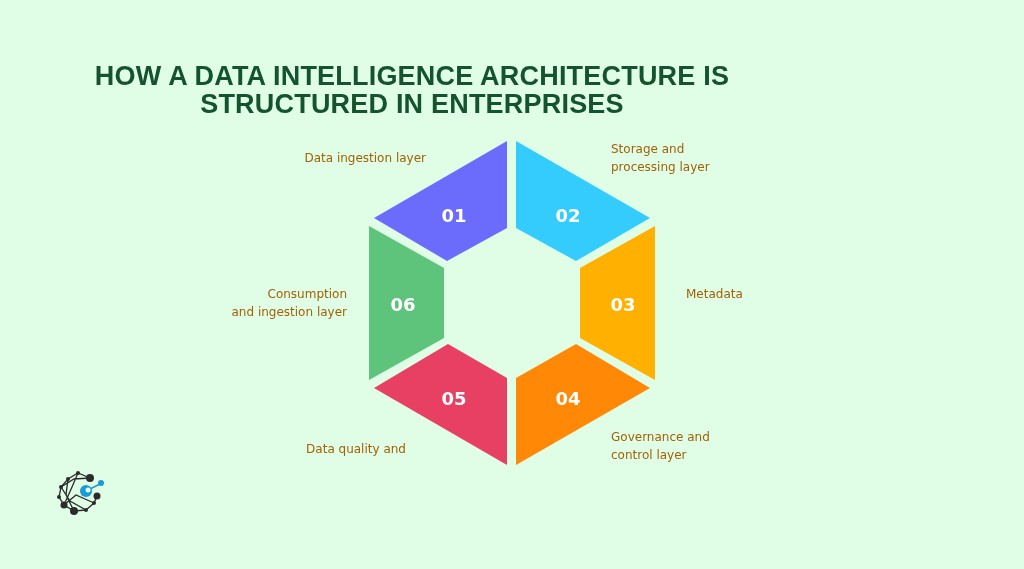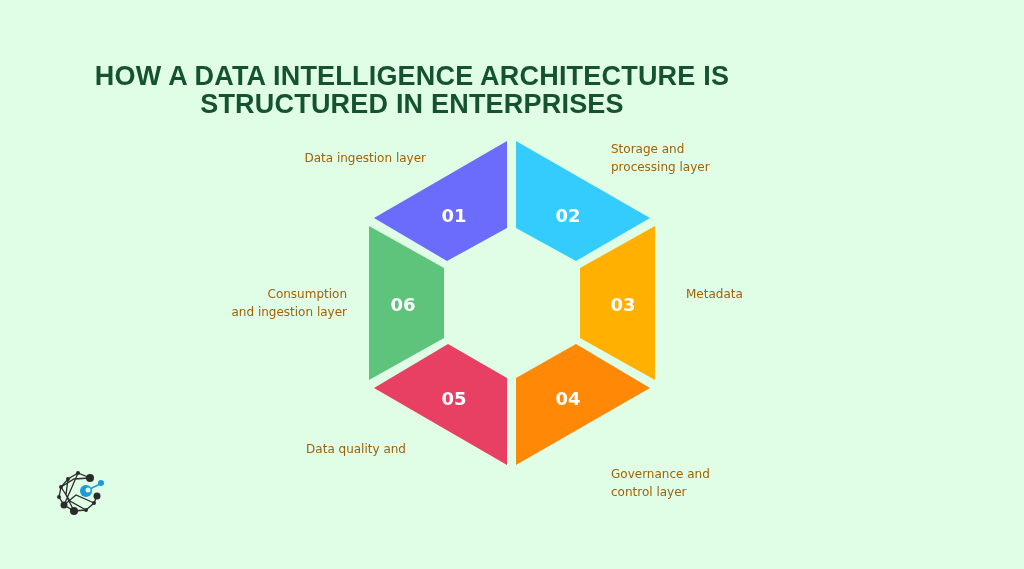--- a/index.html
+++ b/index.html
@@ -73,21 +73,21 @@
 
 <div class="label" style="left:611px; top:140px;">
   <span>Storage and</span>
   <span>processing layer</span>
 </div>
 
 <div class="label" style="left:678px; top:285px;margin-left:8px;">
   <span>Metadata</span>
 </div>
 
-<div class="label" style="left:611px; top:428px;margin-top:37px;">
+<div class="label" style="left:611px; top:428px;">
   <span>Governance and</span>
   <span>control layer</span>
 </div>
 
 <div class="label right-align" style="left:206px; top:440px; width:200px;">
   <span>Data quality and</span>
 </div>
 
 <div class="label right-align" style="left:147px; top:285px; width:200px;">
   <span>Consumption</span>

